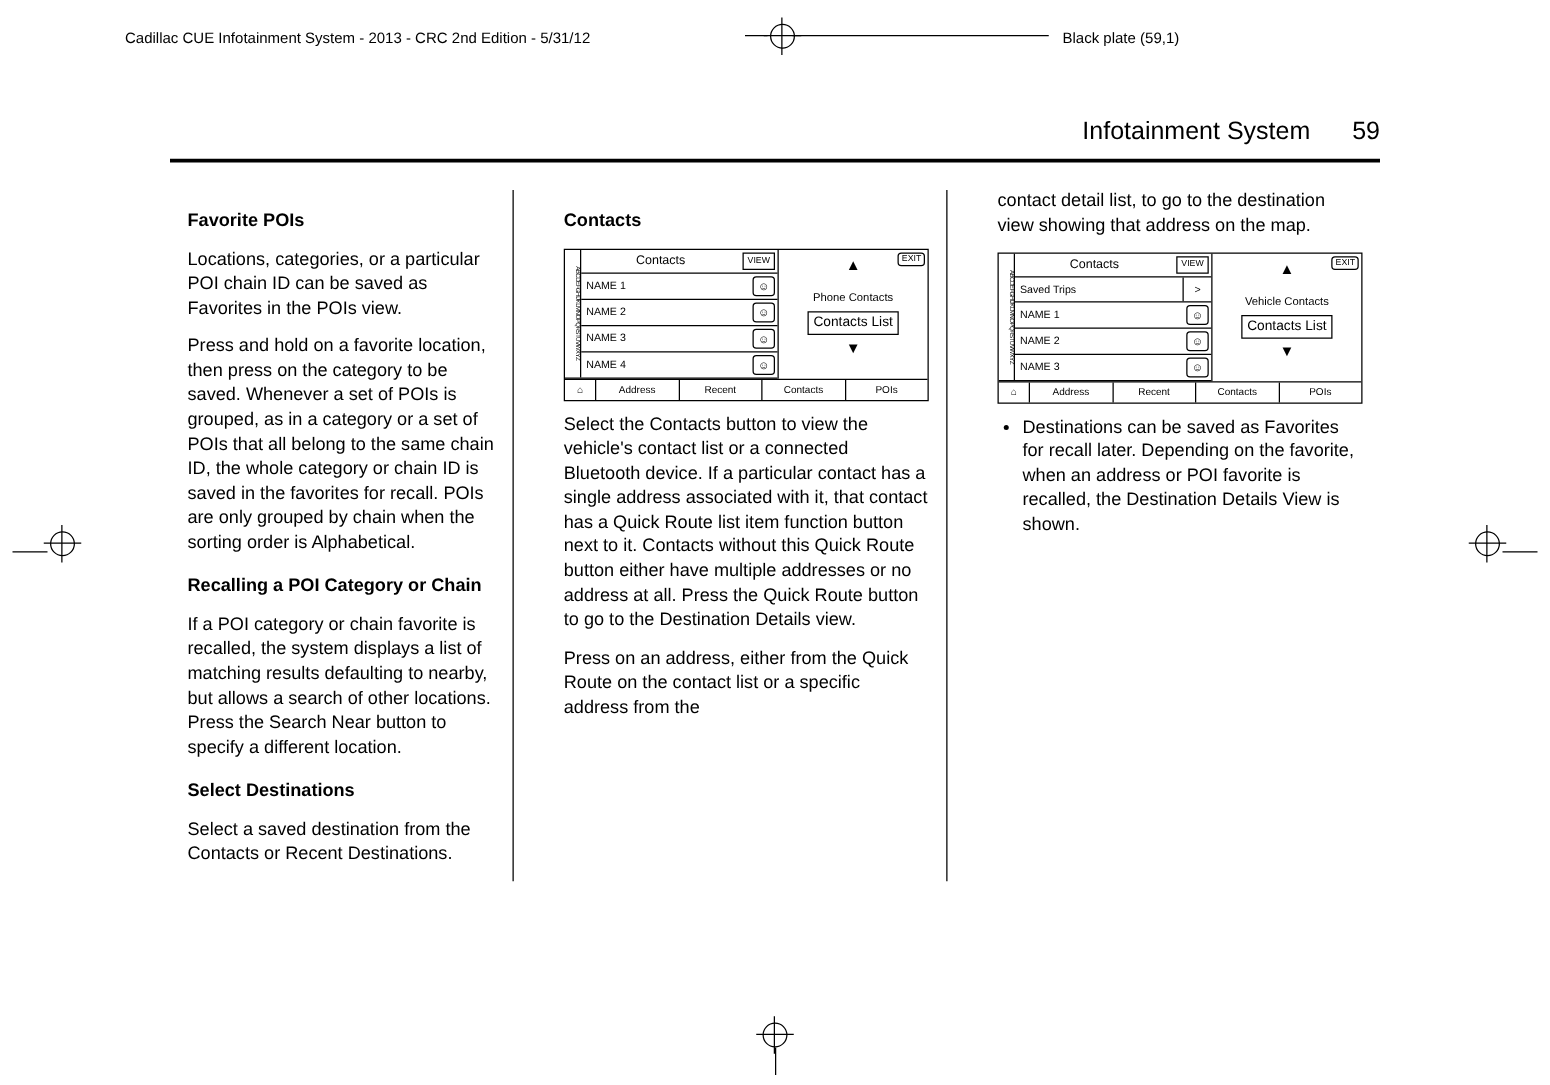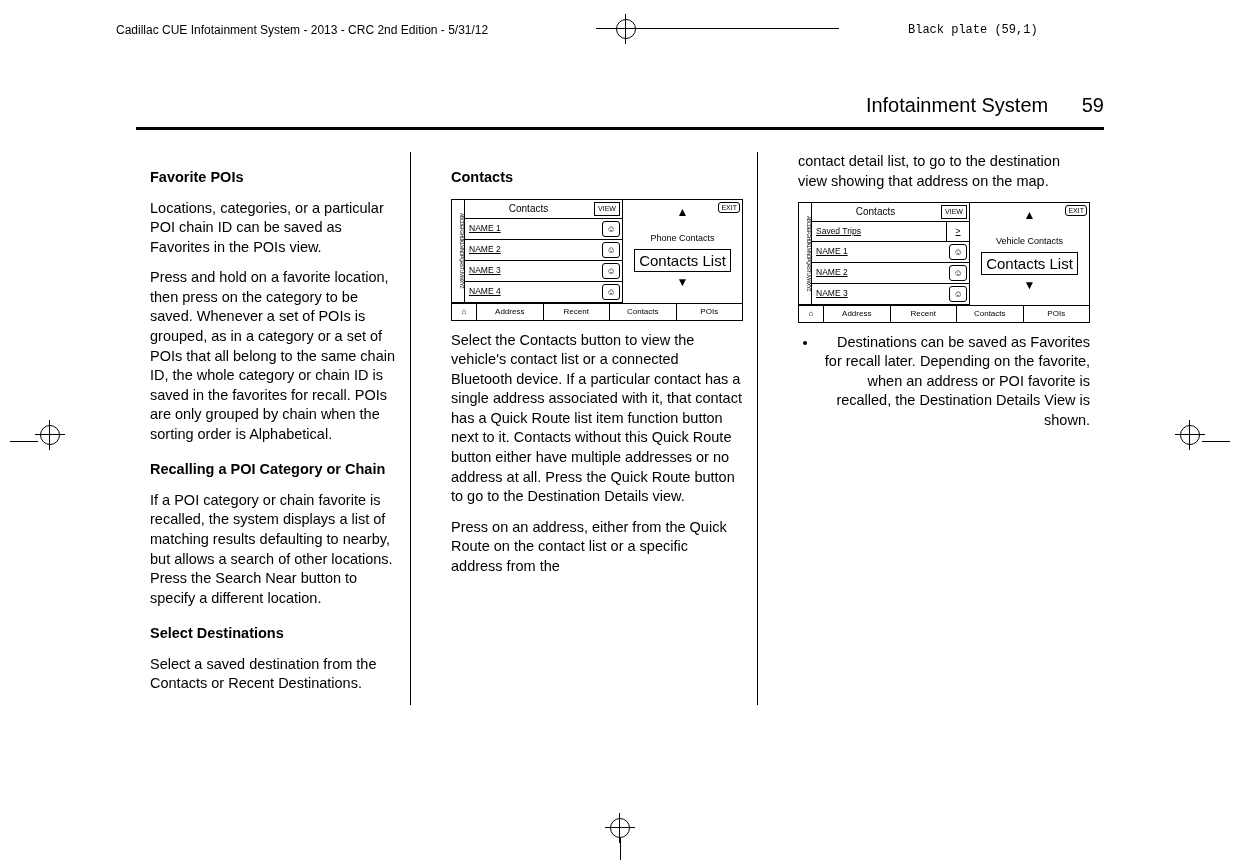--- a/index.html
+++ b/index.html
@@ -14,22 +14,22 @@
     height: 868px;
     position: relative;
   }
   .print-header {
     position: absolute;
     top: 22px;
     left: 0;
     width: 1240px;
     font-size: 12px;
   }
-  .ph-left { position: absolute; left: 116px; }
-  .ph-right { position: absolute; left: 908px; font-family: Liberation Mono, monospace; }
+  .ph-left { position: absolute; left: 100px; }
+  .ph-right { position: absolute; left: 850px; }
   .ph-line1 { position: absolute; left: 596px; top: 6px; width: 18px; border-top: 1px solid #000; }
   .ph-line2 { position: absolute; left: 634px; top: 6px; width: 205px; border-top: 1px solid #000; }
   .regmark {
     position: absolute;
     left: 616px;
     top: -3px;
     width: 18px; height: 18px;
     border: 1px solid #000;
     border-radius: 50%;
   }
@@ -80,21 +80,21 @@
     gap: 0;
   }
   .col {
     flex: 1 1 0;
     padding: 0 14px;
   }
   .col + .col { border-left: 1px solid #000; padding-left: 40px; }
 
   .col p { margin: 0 0 11px 0; }
   .col p.bold { font-weight: bold; margin-top: 16px; }
-  .col ul { margin: 4px 0 10px 0; padding-left: 20px; text-align: right; }
+  .col ul { margin: 4px 0 10px 0; padding-left: 20px; }
   .col li { margin-bottom: 6px; }
 
   
   .ui-shot {
     border: 1px solid #000;
     margin: 8px 0 10px 0;
     font-size: 9px;
     line-height: 1;
     width: 290px;
   }
@@ -136,21 +136,20 @@
   .ui-row {
     display:flex;
     border-bottom:1px solid #000;
   }
   .ui-row:last-child{border-bottom:none;}
   .ui-cell {
     flex:1;
     padding:5px 4px;
     border-left:1px solid #000;
     font-size:8.5px;
-    text-decoration:underline;
   }
   .ui-cell:first-child{border-left:none;}
   .ui-ico {
     width:16px;
     border:1px solid #000;
     border-radius:3px;
     margin:2px;
     text-align:center;
     font-size:9px;
     line-height:14px;
@@ -167,21 +166,21 @@
   }
   .ui-tab {
     flex:1;
     border-left:1px solid #000;
     text-align:center;
     padding:4px 0;
     font-size:8px;
   }
   .ui-tab:first-child{border-left:none;}
   .ui-rlabel { font-size:9px; margin-top:16px; }
-  .ui-rbox { border:1px solid #000; padding:3px 4px; font-size:15px; margin-top:6px; display:inline-block; }
+  .ui-rbox { border:1px solid #000; padding:3px 4px; font-size:11px; margin-top:6px; display:inline-block; }
 </style>
 </head>
 <body>
 
 <div class="print-header">
   <span class="ph-left">Cadillac CUE Infotainment System - 2013 - CRC 2nd Edition - 5/31/12</span>
   <span class="ph-line1"></span>
   <span class="regmark"></span>
   <span class="ph-line2"></span>
   <span class="ph-right">Black plate (59,1)</span>

